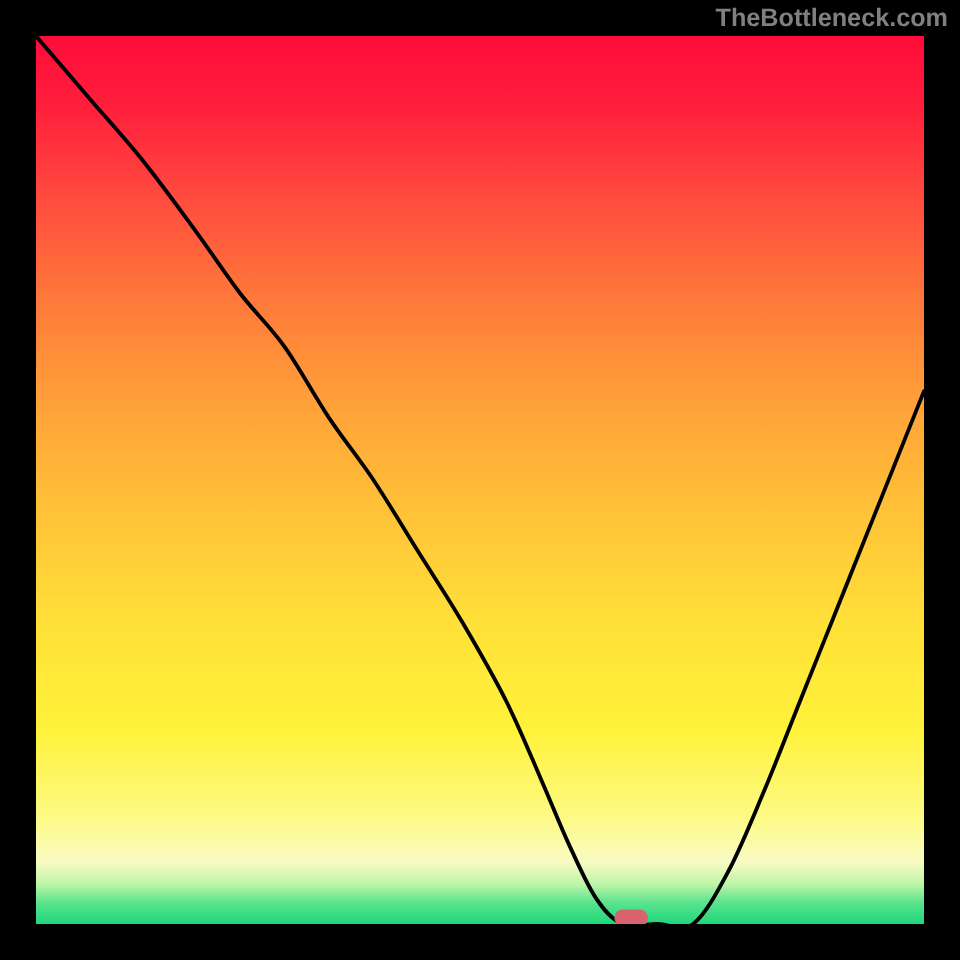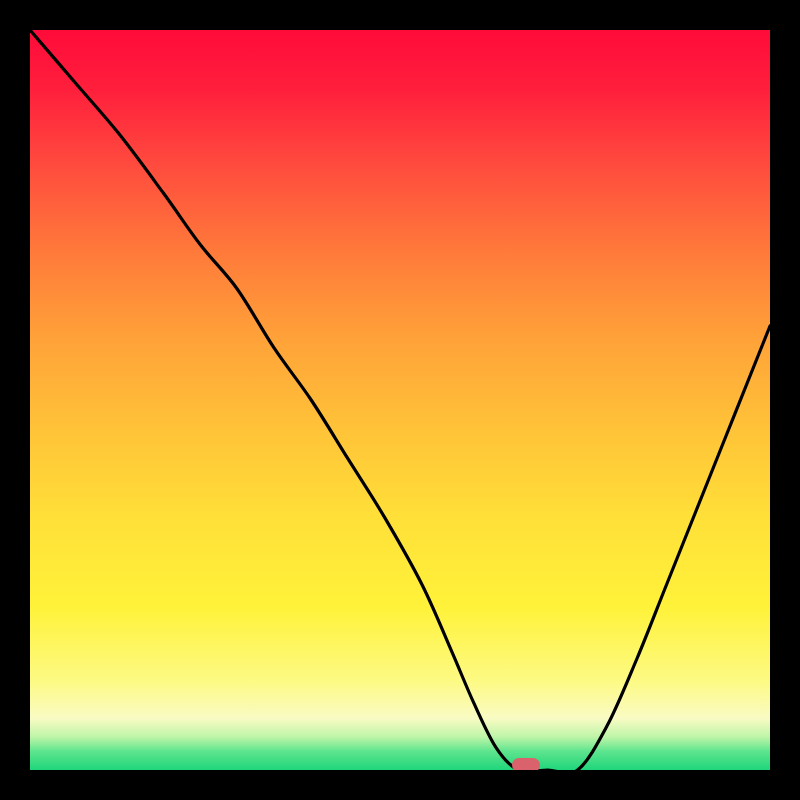--- a/index.html
+++ b/index.html
@@ -71,20 +71,21 @@
     background: #d9626c;
     z-index: 6;
     transform: translate(-50%, -50%);
   }
 </style>
 </head>
 <body>
 
 <div class="frame">
 
+  <div class="attribution">TheBottleneck.com</div>
 
   <div class="plot-area">
     <div class="gradient-bg"></div>
 
     <svg class="curve" viewBox="0 0 740 740" preserveAspectRatio="none">
       <path id="curve-path" fill="none" stroke="#000" stroke-width="3.2" stroke-linecap="round" stroke-linejoin="round" d="M 0.0 0.0 C 7.4 8.6, 29.6 34.5, 44.4 51.8 C 59.2 69.1, 74.0 85.1, 88.8 103.6 C 103.6 122.1, 119.6 144.3, 133.2 162.8 C 146.8 181.3, 157.9 198.6, 170.2 214.6 C 182.5 230.6, 194.9 241.7, 207.2 259.0 C 219.5 276.3, 231.9 299.7, 244.2 318.2 C 256.5 336.7, 268.9 351.5, 281.2 370.0 C 293.5 388.5, 305.9 409.5, 318.2 429.2 C 330.5 448.9, 342.9 467.4, 355.2 488.4 C 367.5 509.4, 381.1 532.8, 392.2 555.0 C 403.3 577.2, 413.2 601.9, 421.8 621.6 C 430.4 641.3, 436.6 657.4, 444.0 673.4 C 451.4 689.4, 458.8 706.7, 466.2 717.8 C 473.6 728.9, 479.8 736.3, 488.4 740.0 C 497.0 743.7, 508.1 740.0, 518.0 740.0 C 527.9 740.0, 537.7 747.4, 547.6 740.0 C 557.5 732.6, 567.3 714.1, 577.2 695.6 C 587.1 677.1, 596.9 652.4, 606.8 629.0 C 616.7 605.6, 626.5 579.7, 636.4 555.0 C 646.3 530.3, 656.1 505.7, 666.0 481.0 C 675.9 456.3, 685.7 431.7, 695.6 407.0 C 705.5 382.3, 717.8 351.5, 725.2 333.0 C 732.6 314.5, 737.5 302.2, 740.0 296.0"></path>
     </svg>
 
     <div id="marker" class="marker" style="left: 495.8px; top: 735px; background: rgb(217, 98, 108);"></div>
   </div>

